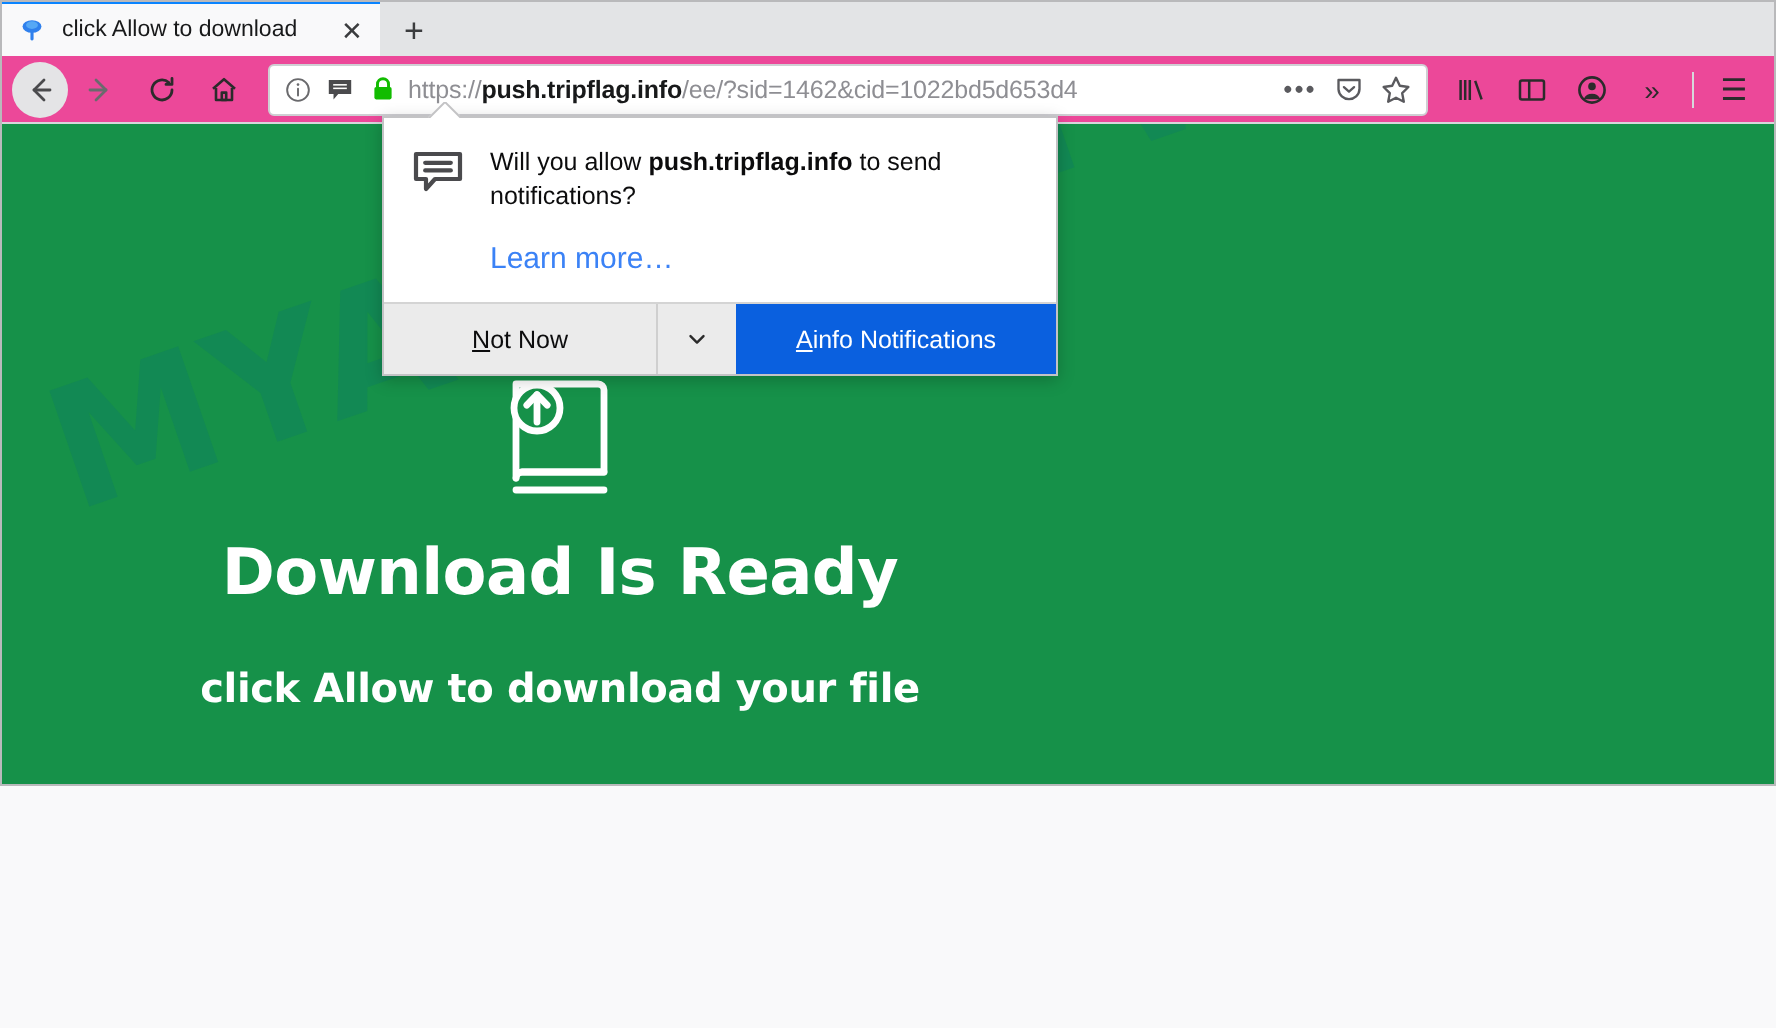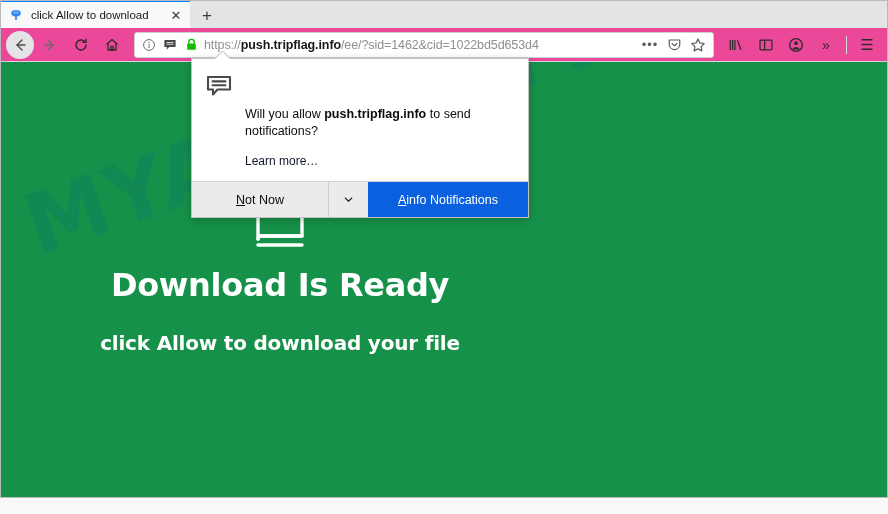--- a/index.html
+++ b/index.html
@@ -8,21 +8,21 @@
     width: 888px;
     height: 514px;
     overflow: hidden;
     font-family: "Liberation Sans", sans-serif;
     background: #f9f9fa;
   }
 
   #app {
     position: relative;
     width: 888px;
-    height: 498px;
+    height: 393px;
     background: #f9f9fa;
     display: flex;
     flex-direction: column;
   }
 
   
   .tabstrip {
     height: 28px;
     background: #e3e4e6;
     display: flex;
@@ -245,34 +245,34 @@
   .perm-body {
     display: flex;
     padding: 14px 16px 12px 14px;
     gap: 13px;
     align-items: flex-start;
     background: #fff;
   }
 
   .perm-icon { flex: 0 0 26px; padding-top: 1px; }
 
-  .perm-textwrap { flex: 1 1 auto; margin-top: 33px; }
+  .perm-textwrap { flex: 1 1 auto; }
 
   .perm-question {
     font-size: 12.5px;
     color: #0c0c0d;
     line-height: 17px;
   }
   .perm-question .strong { font-weight: bold; }
 
   .perm-learn {
     display: inline-block;
     margin-top: 14px;
-    font-size: 12px;
-    color: #0f172a;
+    font-size: 15px;
+    color: #3b82f6;
     cursor: pointer;
   }
 
   .perm-footer {
     display: flex;
     align-items: stretch;
     height: 36px;
     background: #ebebeb;
     border-top: 1px solid #d4d4d4;
   }

